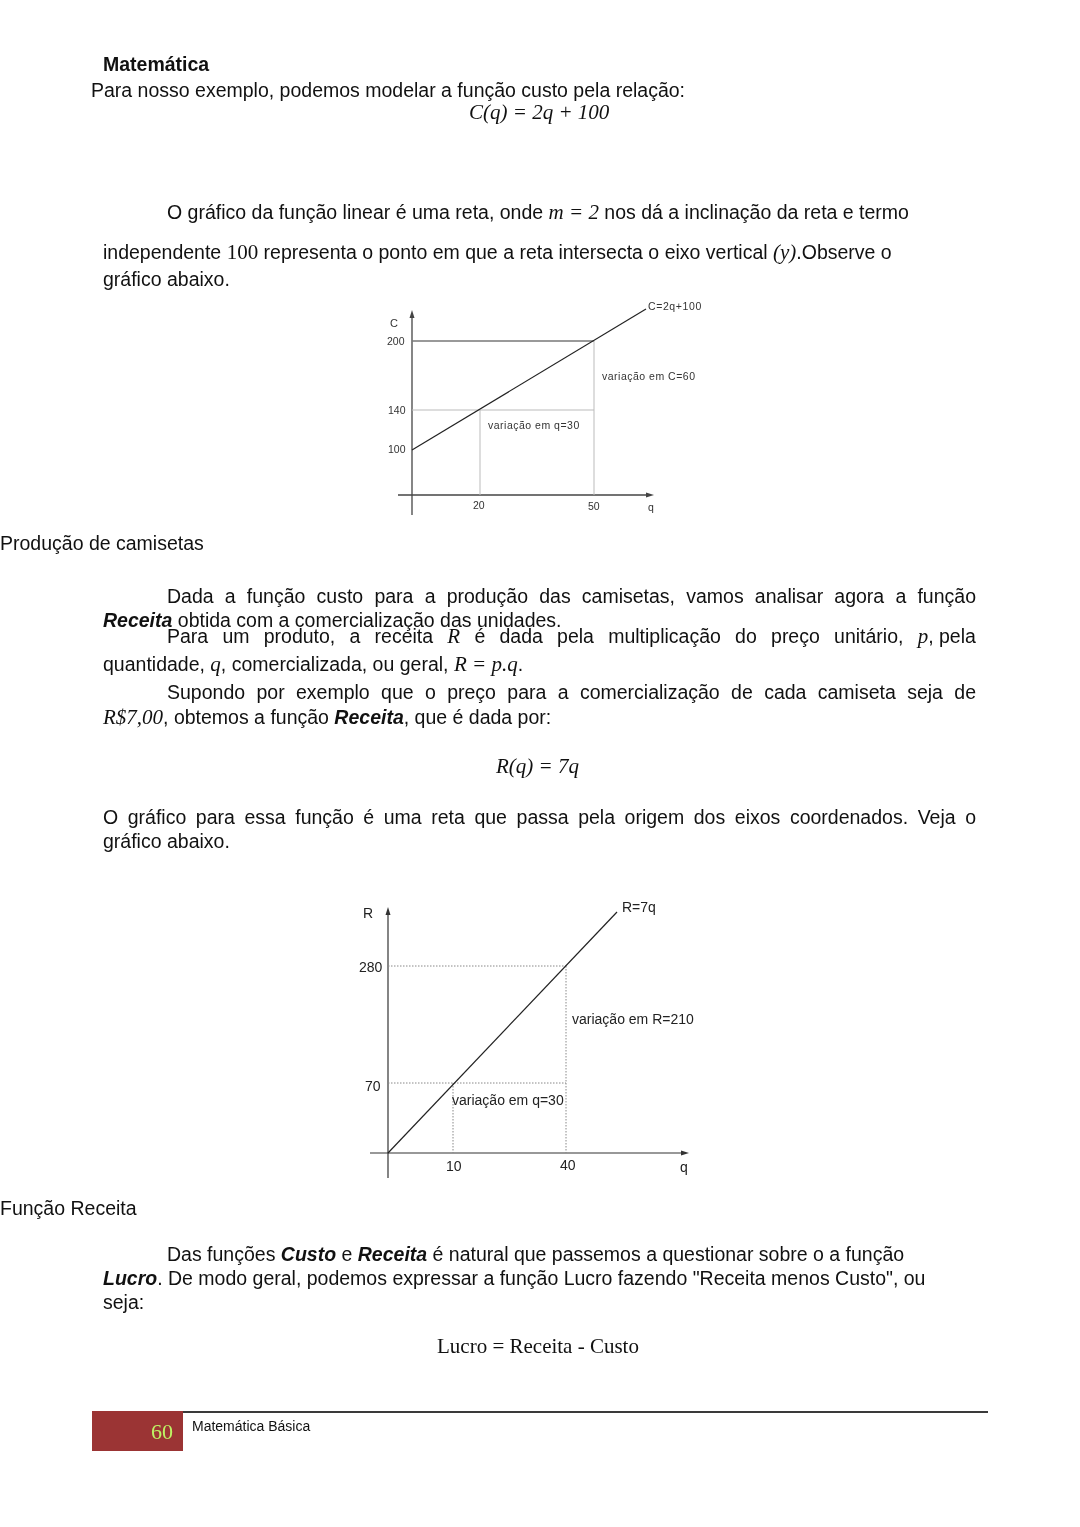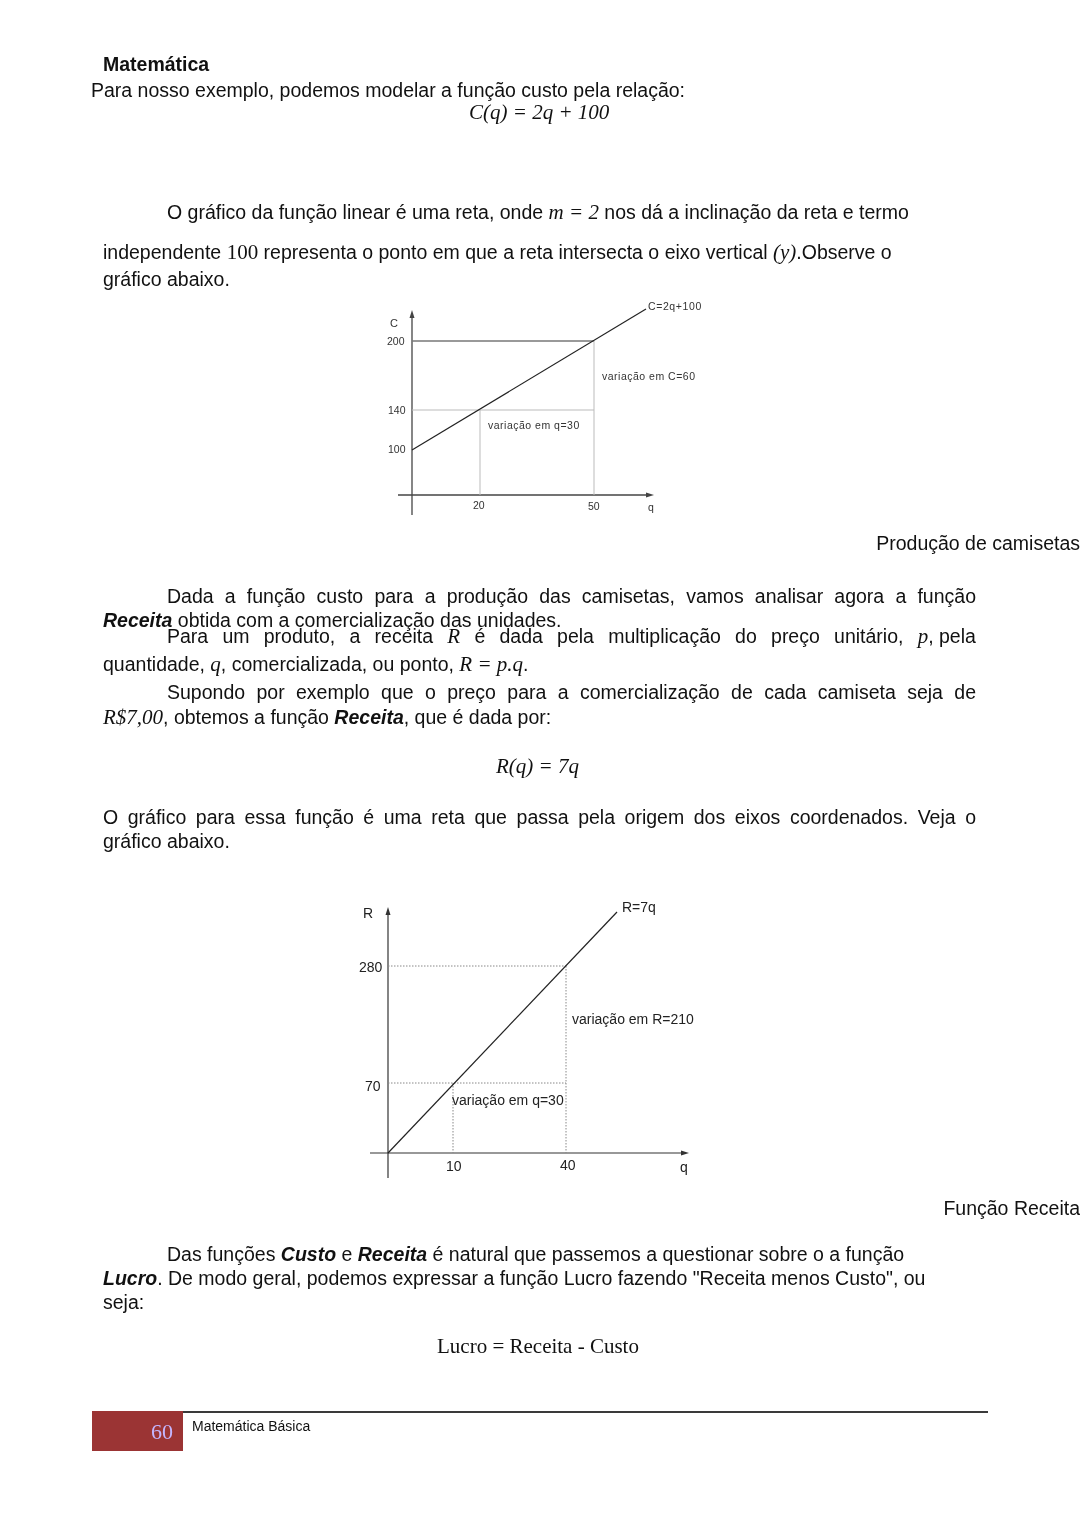--- a/index.html
+++ b/index.html
@@ -3,27 +3,27 @@
   <meta charset="utf-8">
   <style>
     html, body { margin: 0; padding: 0; background: #ffffff; }
     body { width: 1080px; height: 1527px; position: relative; overflow: hidden; color: #111; font-family: "Liberation Sans", sans-serif; }
     .abs { position: absolute; }
     .txt { font-size: 19.5px; line-height: 24px; color: #111; }
     .just { text-align: justify; text-align-last: justify; }
     .header-title { left: 103px; top: 52px; font-weight: bold; font-size: 19.5px; }
     .math { font-family: "Liberation Serif", serif; font-style: italic; font-size: 21px; }
     .mathr { font-family: "Liberation Serif", serif; font-size: 21px; }
-    .caption { font-size: 19.5px; text-align: right; width: 1080px; left: 0; }
+    .caption { font-size: 19.5px; text-align: left; width: 1080px; left: 0; }
     .bi { font-weight: bold; font-style: italic; }
     .indent { display: inline-block; width: 64px; }
     svg text { font-family: "Liberation Sans", sans-serif; }
     .footer-line { left: 183px; top: 1411px; width: 805px; height: 2px; background: #3a3a3a; }
     .footer-box { left: 92px; top: 1411px; width: 91px; height: 40px; background: #9b3434; }
-    .footer-num { right: 10px; top: 8px; color: #c4b5fd; font-family: "Liberation Serif", serif; font-size: 22px; }
+    .footer-num { right: 10px; top: 8px; color: #bef264; font-family: "Liberation Serif", serif; font-size: 22px; }
     .footer-title { left: 192px; top: 1418px; font-size: 14px; }
   </style>
 </head>
 <body>
 
 <div class="abs txt header-title">Matemática</div>
 
 <div class="abs txt" style="left:91px; top:78px;">Para nosso exemplo, podemos modelar a função custo pela relação:</div>
 <div class="abs math" style="left:469px; top:100px;">C(q) = 2q + 100</div>
 
@@ -86,21 +86,21 @@
       <span>dada</span>
       <span>pela</span>
       <span>multiplicação</span>
       <span>do</span>
       <span>preço</span>
       <span>unitário,</span>
     <span><span class="math">p</span><span>, pela</span></span>
   </div>
   <div style="white-space:nowrap; margin-top:4px;">
     <span>quantidade,</span>
-    <span class="math">q</span><span>, comercializada, ou ponto,</span>
+    <span class="math">q</span><span>, comercializada, ou geral,</span>
     <span class="math">R = p.q</span><span>.</span>
   </div>
 </div>
 
 <div class="abs txt" style="left:103px; top:680px; width:873px;">
   <div class="just"><span class="indent"></span><span>Supondo por exemplo que o preço para a comercialização de cada camiseta seja de</span></div>
   <div style="white-space:nowrap; margin-top:1px;">
     <span class="math">R$7,00</span><span>, obtemos a função</span>
     <span class="bi">Receita</span><span>, que é dada por:</span>
   </div>

